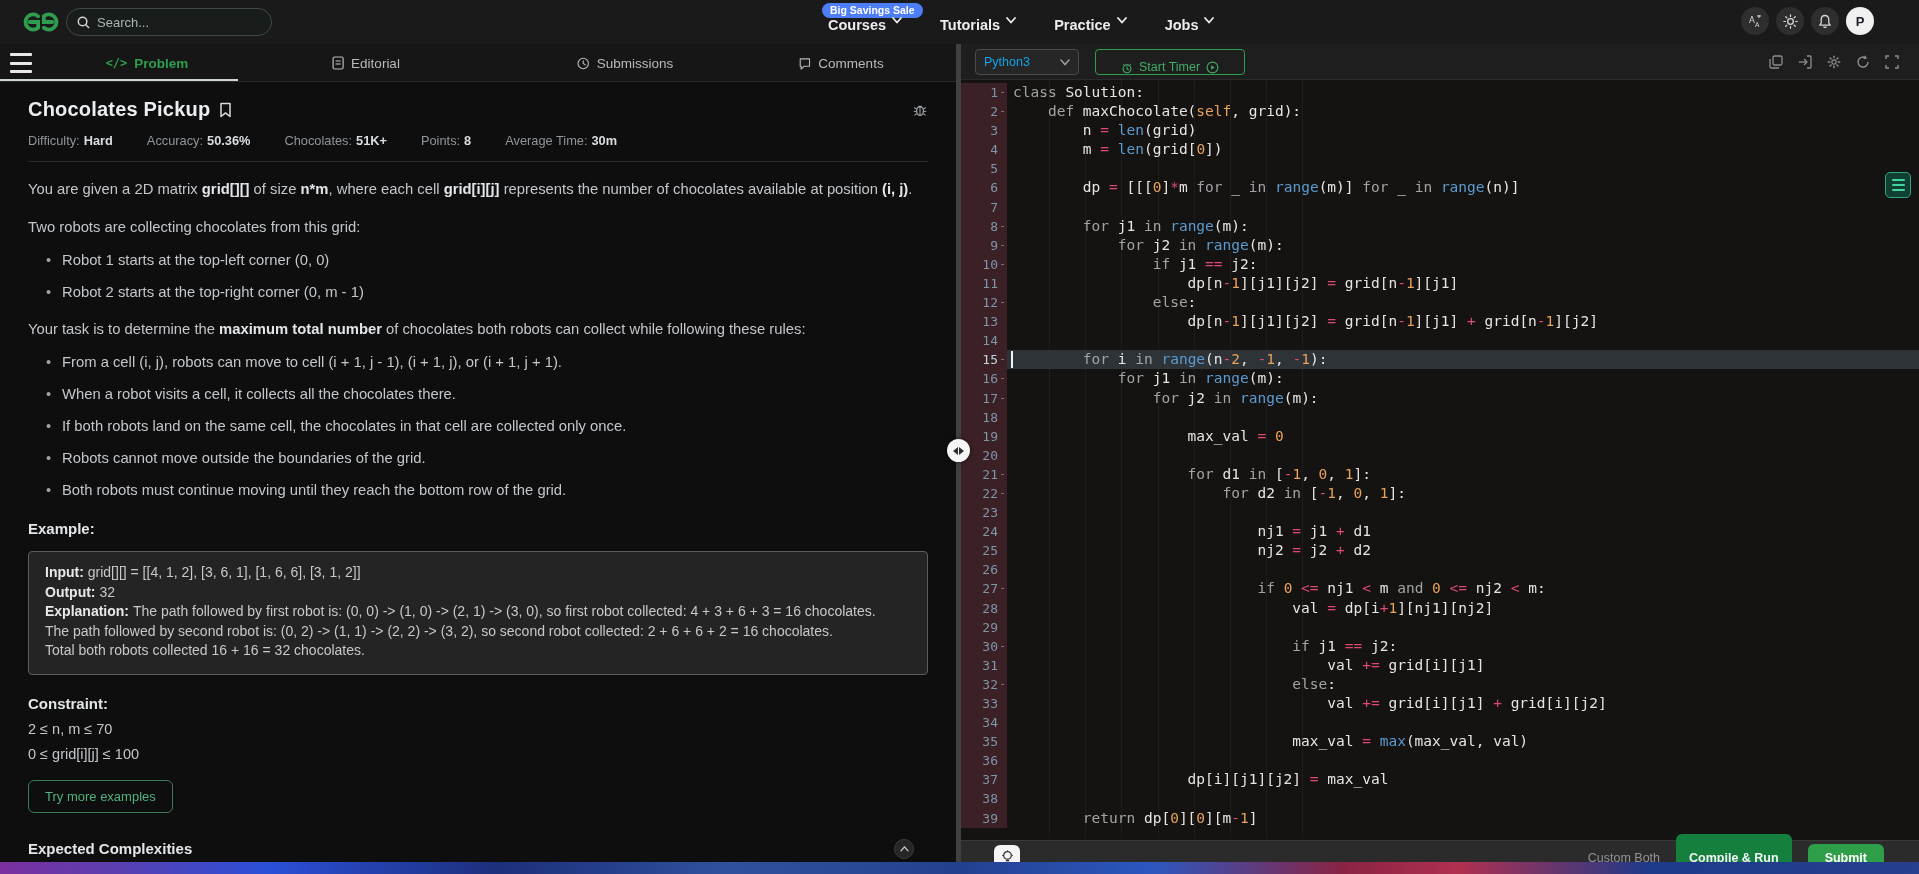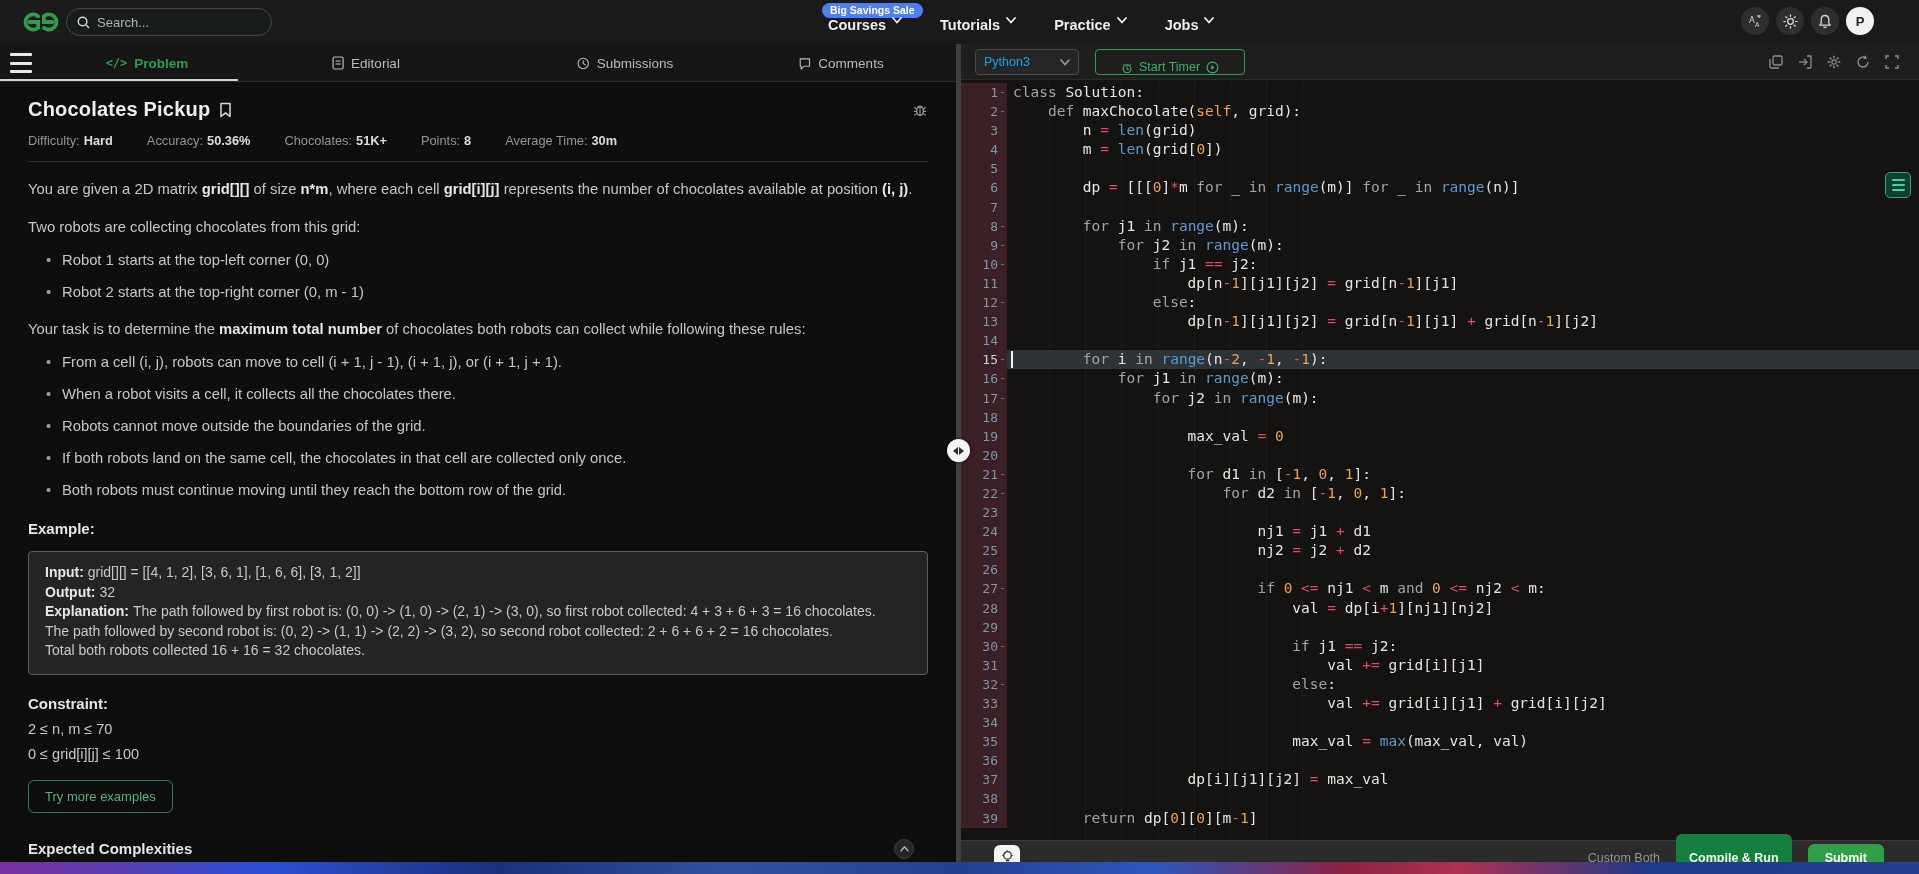--- a/index.html
+++ b/index.html
@@ -283,22 +283,22 @@
         <p class="para"><span class="seg-r">You are given a 2D matrix </span><span class="seg-b">grid[][]</span><span class="seg-r"> of size </span><span class="seg-b">n*m</span><span class="seg-r">, where each cell </span><span class="seg-b">grid[i][j]</span><span class="seg-r"> represents the number of chocolates available at position </span><span class="seg-b">(i, j)</span><span class="seg-r">.</span></p>
         <p class="para">Two robots are collecting chocolates from this grid:</p>
         <ul class="blist">
           <li>Robot 1 starts at the top-left corner (0, 0)</li>
           <li>Robot 2 starts at the top-right corner (0, m - 1)</li>
         </ul>
         <p class="para"><span class="seg-r">Your task is to determine the </span><span class="seg-b">maximum total number</span><span class="seg-r"> of chocolates both robots can collect while following these rules:</span></p>
         <ul class="blist">
           <li>From a cell (i, j), robots can move to cell (i + 1, j - 1), (i + 1, j), or (i + 1, j + 1).</li>
           <li>When a robot visits a cell, it collects all the chocolates there.</li>
+          <li>If both robots land on the same cell, the chocolates in that cell are collected only once.</li>
           <li>Robots cannot move outside the boundaries of the grid.</li>
-          <li>If both robots land on the same cell, the chocolates in that cell are collected only once.</li>
           <li>Both robots must continue moving until they reach the bottom row of the grid.</li>
         </ul>
 
         <div class="sec-label">Example:</div>
         <div id="example-box">
           <div class="exline"><span class="seg-b">Input: </span><span class="seg-r">grid[][] = [[4, 1, 2], [3, 6, 1], [1, 6, 6], [3, 1, 2]]</span></div>
           <div class="exline"><span class="seg-b">Output: </span><span class="seg-r">32</span></div>
           <div class="exline"><span class="seg-b">Explanation: </span><span class="seg-r">The path followed by first robot is: (0, 0) -&gt; (1, 0) -&gt; (2, 1) -&gt; (3, 0), so first robot collected: 4 + 3 + 6 + 3 = 16 chocolates.</span></div>
           <div class="exline"><span class="seg-r">The path followed by second robot is: (0, 2) -&gt; (1, 1) -&gt; (2, 2) -&gt; (3, 2), so second robot collected: 2 + 6 + 6 + 2 = 16 chocolates.</span></div>
           <div class="exline"><span class="seg-r">Total both robots collected 16 + 16 = 32 chocolates.</span></div>

